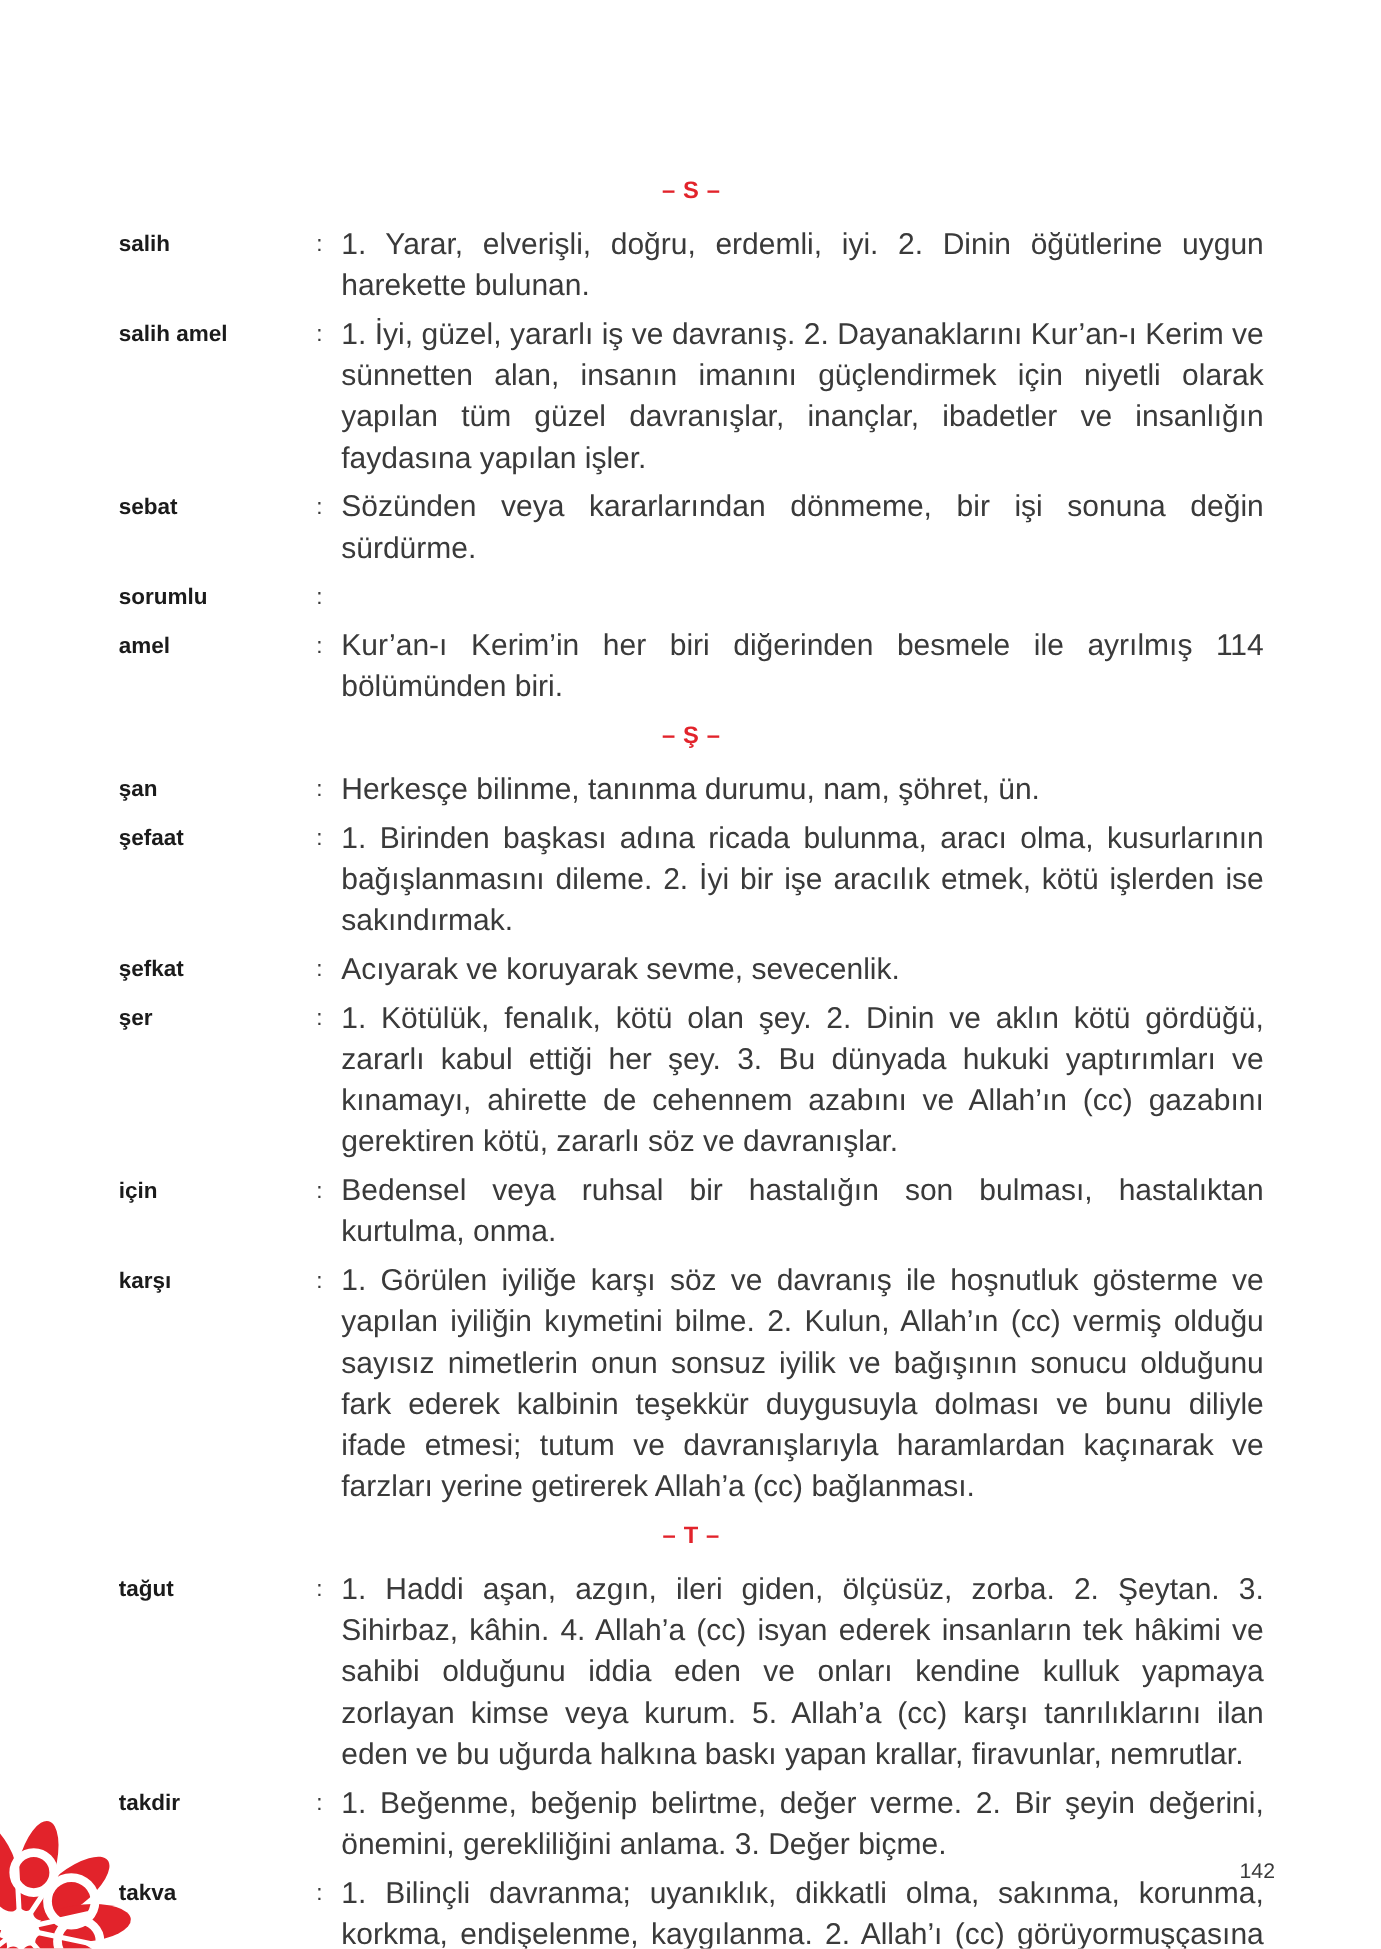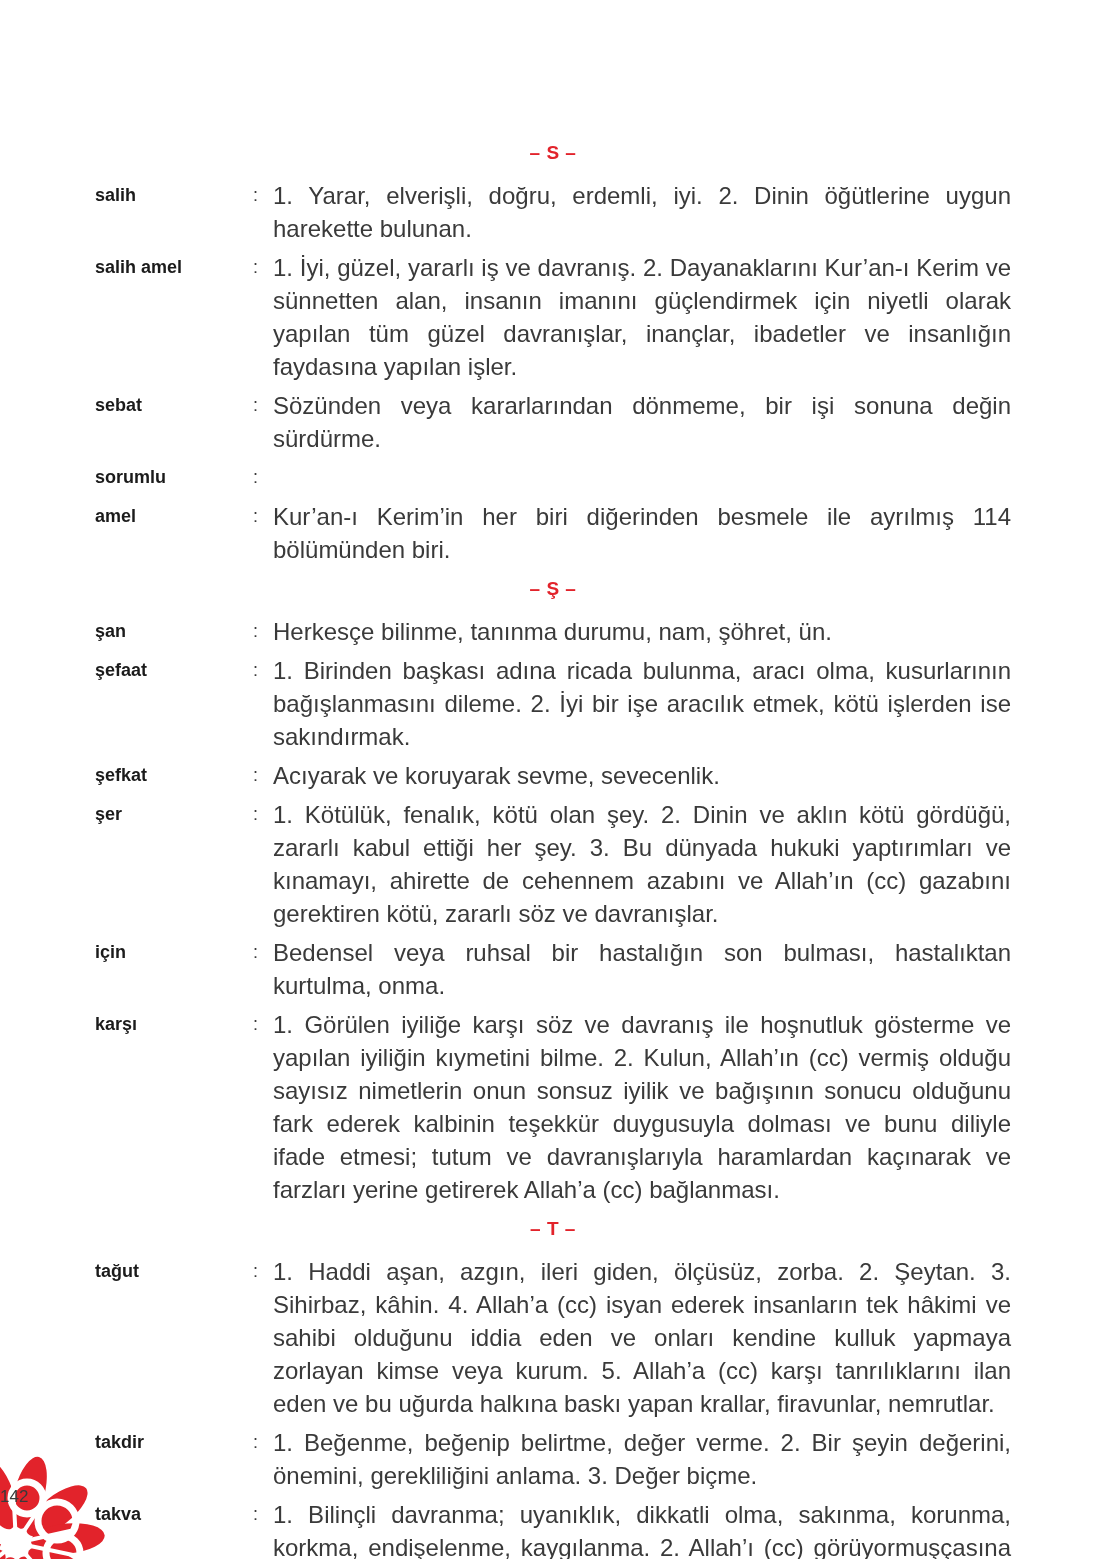--- a/index.html
+++ b/index.html
@@ -55,21 +55,21 @@
     font-size:24px;
     line-height:33px;
     color:var(--text-color);
     text-align:justify;
   }
   .page-number{
     position:absolute;
     left:0;
     width:1020px;
     top:1487px;
-    text-align:left;
+    text-align:right;
     font-size:17px;
     color:var(--text-color);
   }
   .flower{
     position:absolute;
     left:0;
     bottom:0;
     width:170px;
     height:130px;
     color:var(--accent-red);

